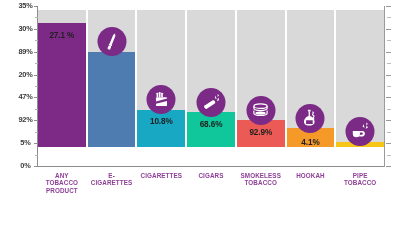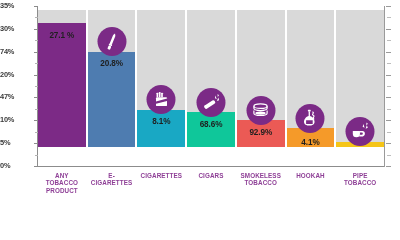--- a/index.html
+++ b/index.html
@@ -8,22 +8,22 @@
     font-family:"Liberation Sans", sans-serif;
     background:#ffffff;
     position:relative;
     overflow:hidden;
   }
   #chart-root { position:absolute; inset:0; background:#ffffff; }
 
   
   .yaxis { position:absolute; left:0; top:0; width:38px; height:167px; }
   .ytick-row {
-    position:absolute; left:0; width:38px; height:10px;
-    display:flex; align-items:center; justify-content:flex-start;
+    position:absolute; left:8px; width:38px; height:10px;
+    display:flex; align-items:center; justify-content:center;
   }
   .ytick-label {
     font-size:7.4px; font-weight:bold; color:#3a3a3a;
     letter-spacing:-0.2px; padding-right:3px; line-height:10px;
     white-space:nowrap;
   }
   .ytick-mark {
     position:absolute; right:0; width:4px; height:1px; background:#8c8c8c;
   }
   .yminor-mark {
@@ -96,36 +96,36 @@
           <span class="ytick-label">0%</span>
         </div>
         <div class="ytick-mark" style="top: 166px;"></div>
         <div class="yminor-mark" style="top: 154.571px;"></div>
         <div class="ytick-row" style="top: 138.143px;">
           <span class="ytick-label">5%</span>
         </div>
         <div class="ytick-mark" style="top: 143.143px;"></div>
         <div class="yminor-mark" style="top: 131.714px;"></div>
         <div class="ytick-row" style="top: 115.286px;">
-          <span class="ytick-label">10%</span>
+          <span class="ytick-label">92%</span>
         </div>
         <div class="ytick-mark" style="top: 120.286px;"></div>
         <div class="yminor-mark" style="top: 108.857px;"></div>
         <div class="ytick-row" style="top: 92.4286px;">
           <span class="ytick-label">47%</span>
         </div>
         <div class="ytick-mark" style="top: 97.4286px;"></div>
         <div class="yminor-mark" style="top: 86px;"></div>
         <div class="ytick-row" style="top: 69.5714px;">
           <span class="ytick-label">20%</span>
         </div>
         <div class="ytick-mark" style="top: 74.5714px;"></div>
         <div class="yminor-mark" style="top: 63.1429px;"></div>
         <div class="ytick-row" style="top: 46.7143px;">
-          <span class="ytick-label">74%</span>
+          <span class="ytick-label">89%</span>
         </div>
         <div class="ytick-mark" style="top: 51.7143px;"></div>
         <div class="yminor-mark" style="top: 40.2857px;"></div>
         <div class="ytick-row" style="top: 23.8571px;">
           <span class="ytick-label">30%</span>
         </div>
         <div class="ytick-mark" style="top: 28.8571px;"></div>
         <div class="yminor-mark" style="top: 17.4286px;"></div>
         <div class="ytick-row" style="top: 1px;">
           <span class="ytick-label">35%</span>
@@ -136,36 +136,35 @@
 
   <div class="plot" id="plot-area">
       <div class="col">
         <div class="col-bg"></div>
         <div class="bar" style="background: rgb(124, 42, 134); height: 123.886px;"></div>
         <div class="val" style="top: 30.6143px;">27.1 %</div>
       </div>
       <div class="col">
         <div class="col-bg"></div>
         <div class="bar" style="background: rgb(78, 124, 176); height: 95.0857px;"></div>
-        <div class="val" style="top: 59.4143px;">20.8%</div>
         <div class="icon-badge" style="width: 29px; height: 29px; background: rgb(123, 42, 134); top: 27.4143px;">
           <svg width="22" height="22" viewBox="0 0 40 40">
       <g transform="rotate(22 20 20)">
         <rect x="18" y="6" width="4.4" height="19" rx="1.6" fill="white"></rect>
         <rect x="17.2" y="24" width="6" height="3" rx="1" fill="white"></rect>
         <rect x="17.6" y="27.4" width="5.2" height="7" rx="1.6" fill="white"></rect>
         <path d="M20.2 3.4l1.9 3.2h-3.8z" fill="white"></path>
       </g>
           </svg>
         </div>
       </div>
       <div class="col">
         <div class="col-bg"></div>
         <div class="bar" style="background: rgb(25, 168, 196); height: 37.0286px;"></div>
-        <div class="val" style="top: 117.471px;">8.1%</div>
+        <div class="val" style="top: 117.471px;">10.8%</div>
         <div class="icon-badge" style="width: 29px; height: 29px; background: rgb(123, 42, 134); top: 85.4714px;">
           <svg width="22" height="22" viewBox="0 0 40 40">
       <g fill="white">
         <rect x="11" y="7" width="3" height="8" rx="0.8"></rect>
         <rect x="15.2" y="5.5" width="3" height="9.5" rx="0.8"></rect>
         <rect x="19.4" y="7" width="3" height="8" rx="0.8"></rect>
         <rect x="10" y="15" width="20" height="16" rx="1.6"></rect>
         <path d="M10 22.5 L30 17.2 L30 21.6 L10 26.9 Z" fill="#7b2a86"></path>
       </g>
           </svg>

